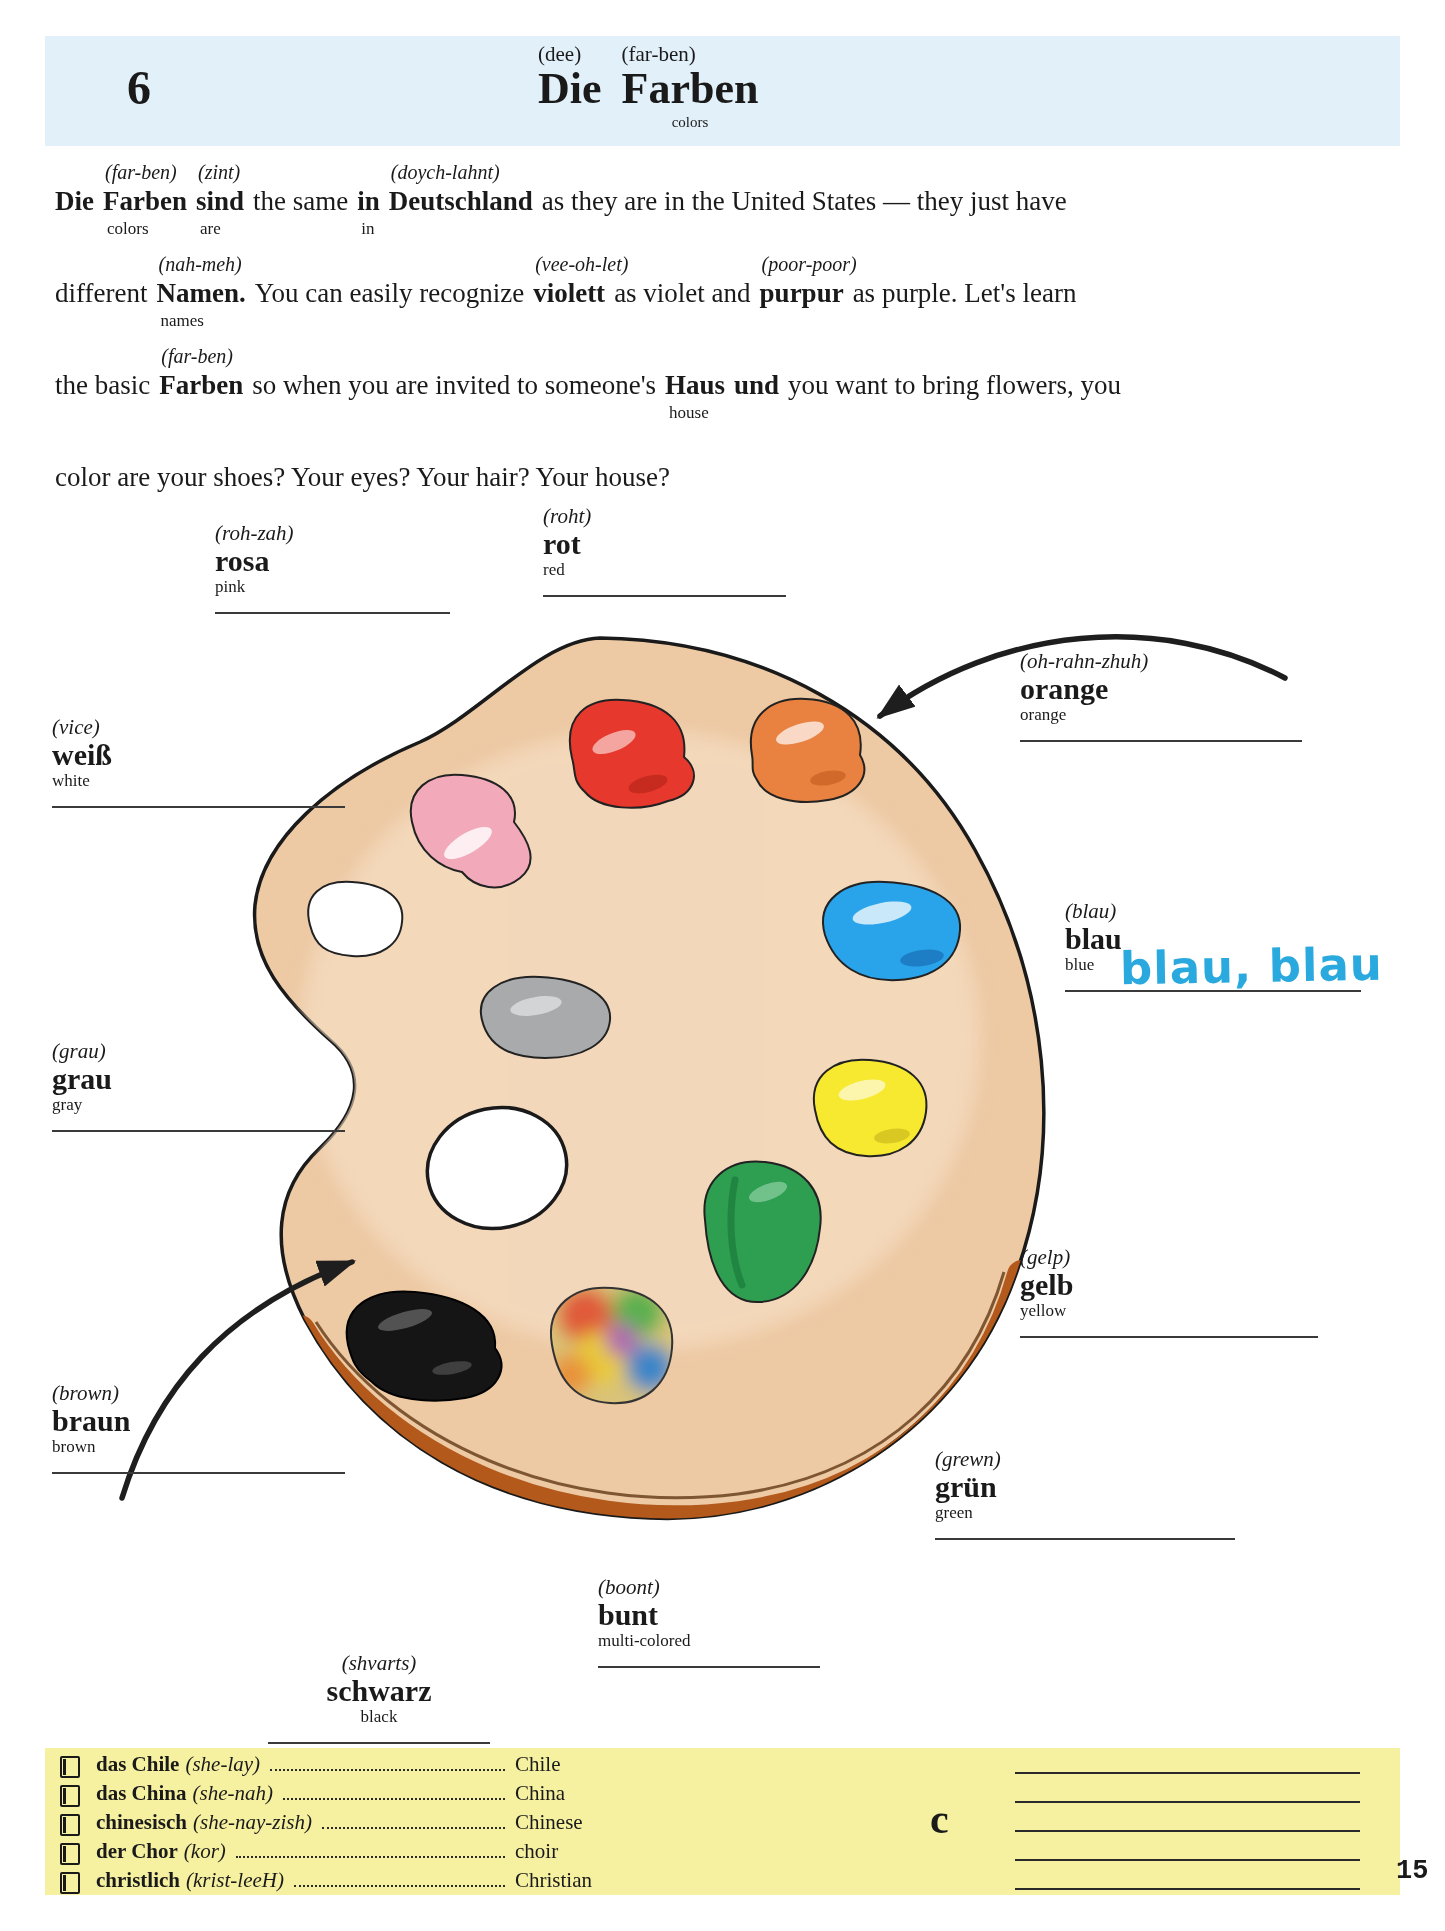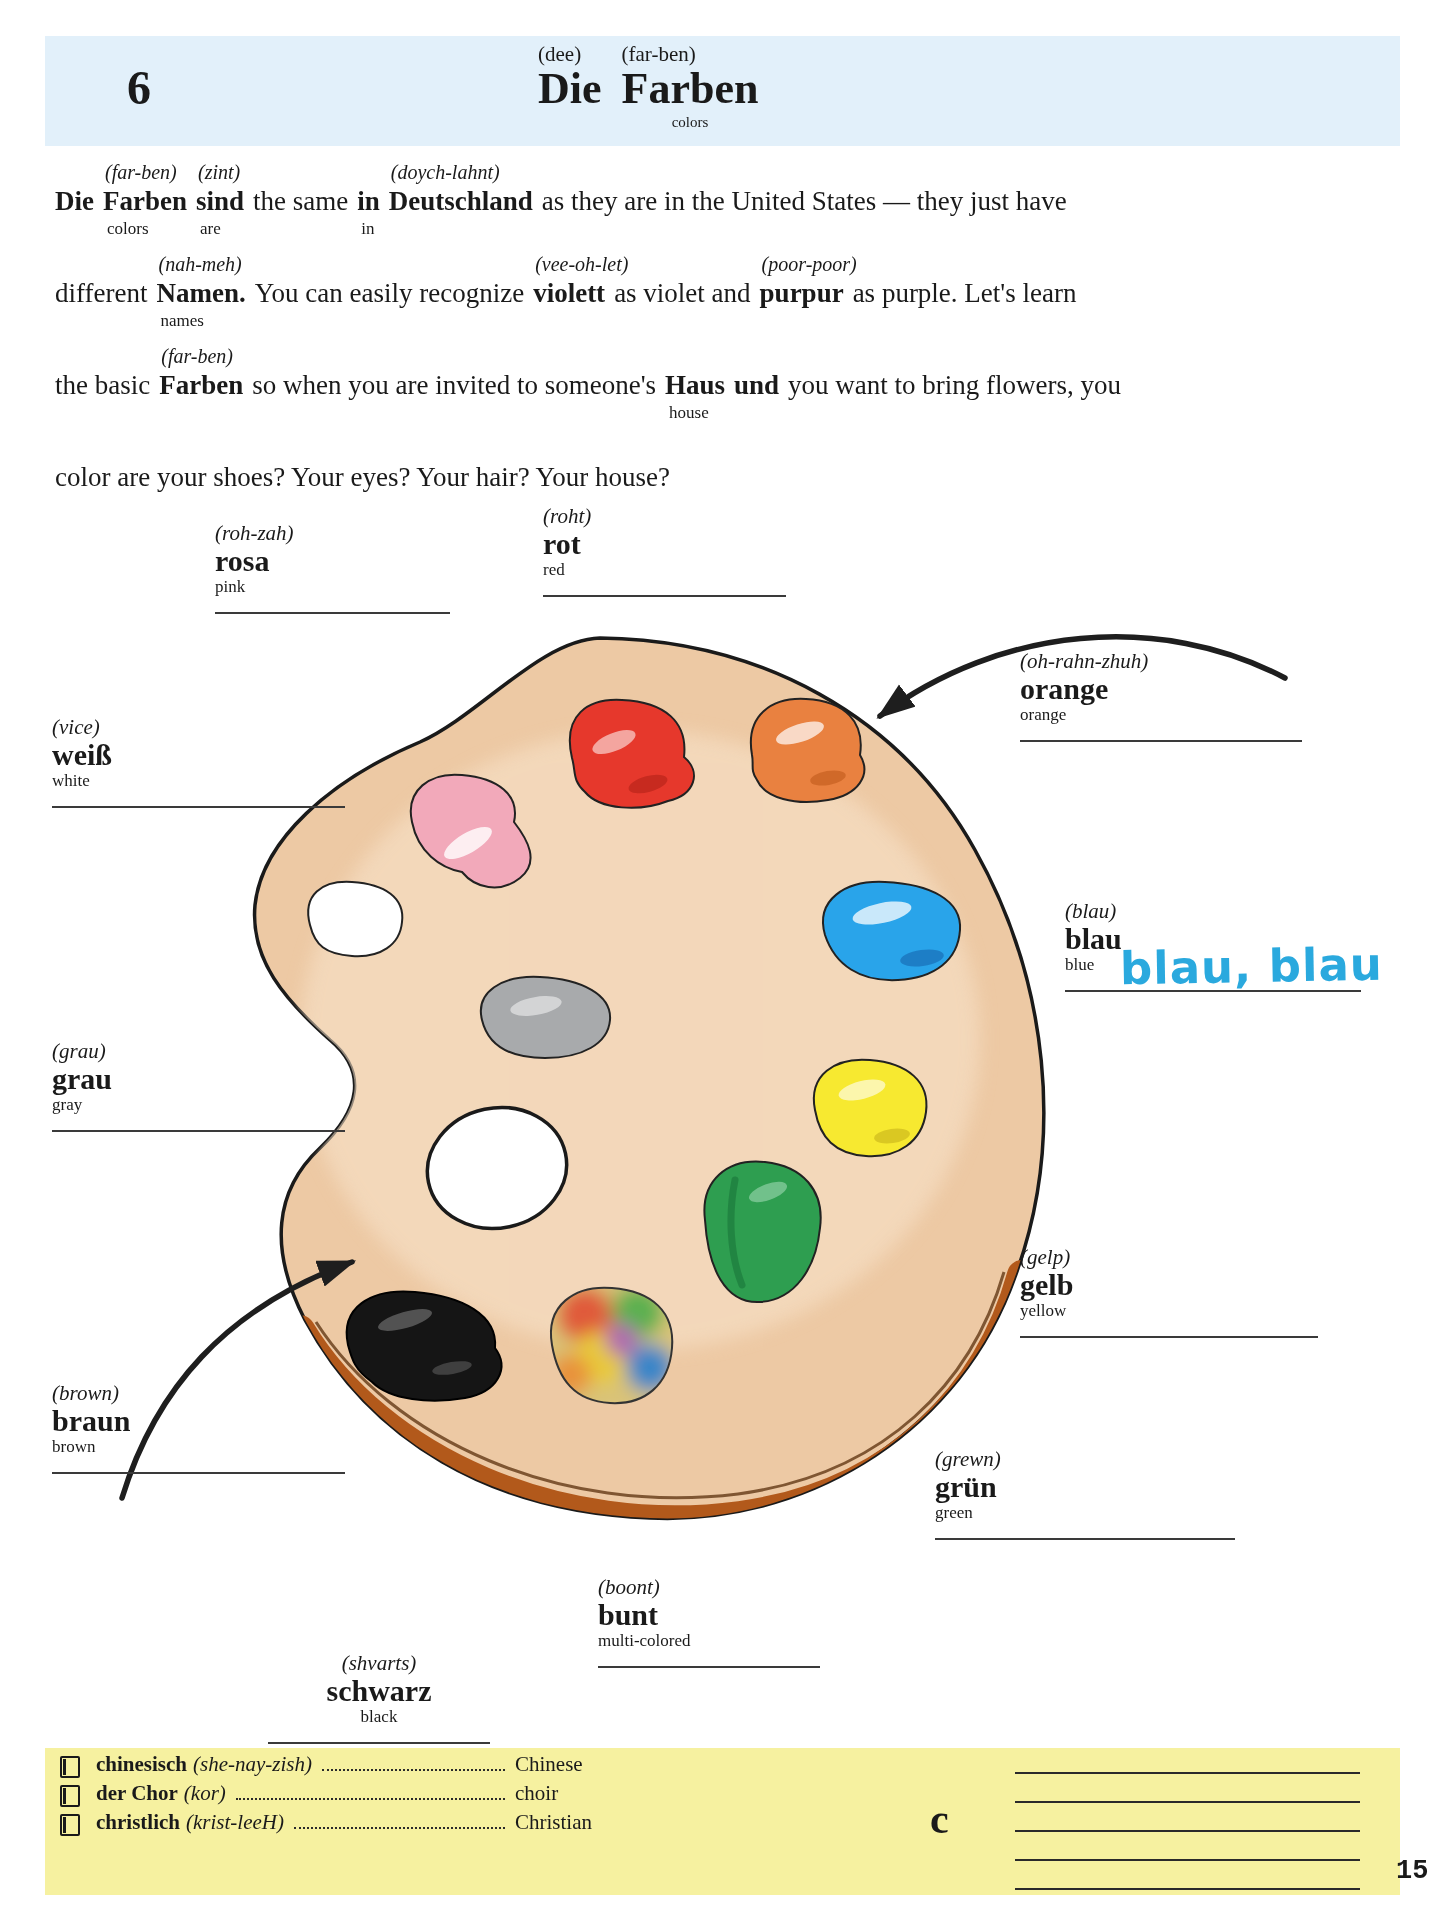--- a/index.html
+++ b/index.html
@@ -230,20 +230,34 @@
         <span class="cl-de">bunt</span>
         <span class="cl-en">multi-colored</span>
         <div class="uline" style="width: 222px;"></div>
       </div>
     </div>
 
   <div class="vocab-box" style="background: rgb(246, 241, 160);">
     <div class="vocab-rows" id="vrows">
         <div class="vrow">
           <span class="chk"></span>
+          <span class="vterm">das Chile</span>
+          <span class="vpron">(she-lay)</span>
+          <span class="vdots"></span>
+          <span class="ven">Chile</span>
+        </div>
+        <div class="vrow">
+          <span class="chk"></span>
+          <span class="vterm">das China</span>
+          <span class="vpron">(she-nah)</span>
+          <span class="vdots"></span>
+          <span class="ven">China</span>
+        </div>
+        <div class="vrow">
+          <span class="chk"></span>
           <span class="vterm">chinesisch</span>
           <span class="vpron">(she-nay-zish)</span>
           <span class="vdots"></span>
           <span class="ven">Chinese</span>
         </div>
         <div class="vrow">
           <span class="chk"></span>
           <span class="vterm">der Chor</span>
           <span class="vpron">(kor)</span>
           <span class="vdots"></span>

